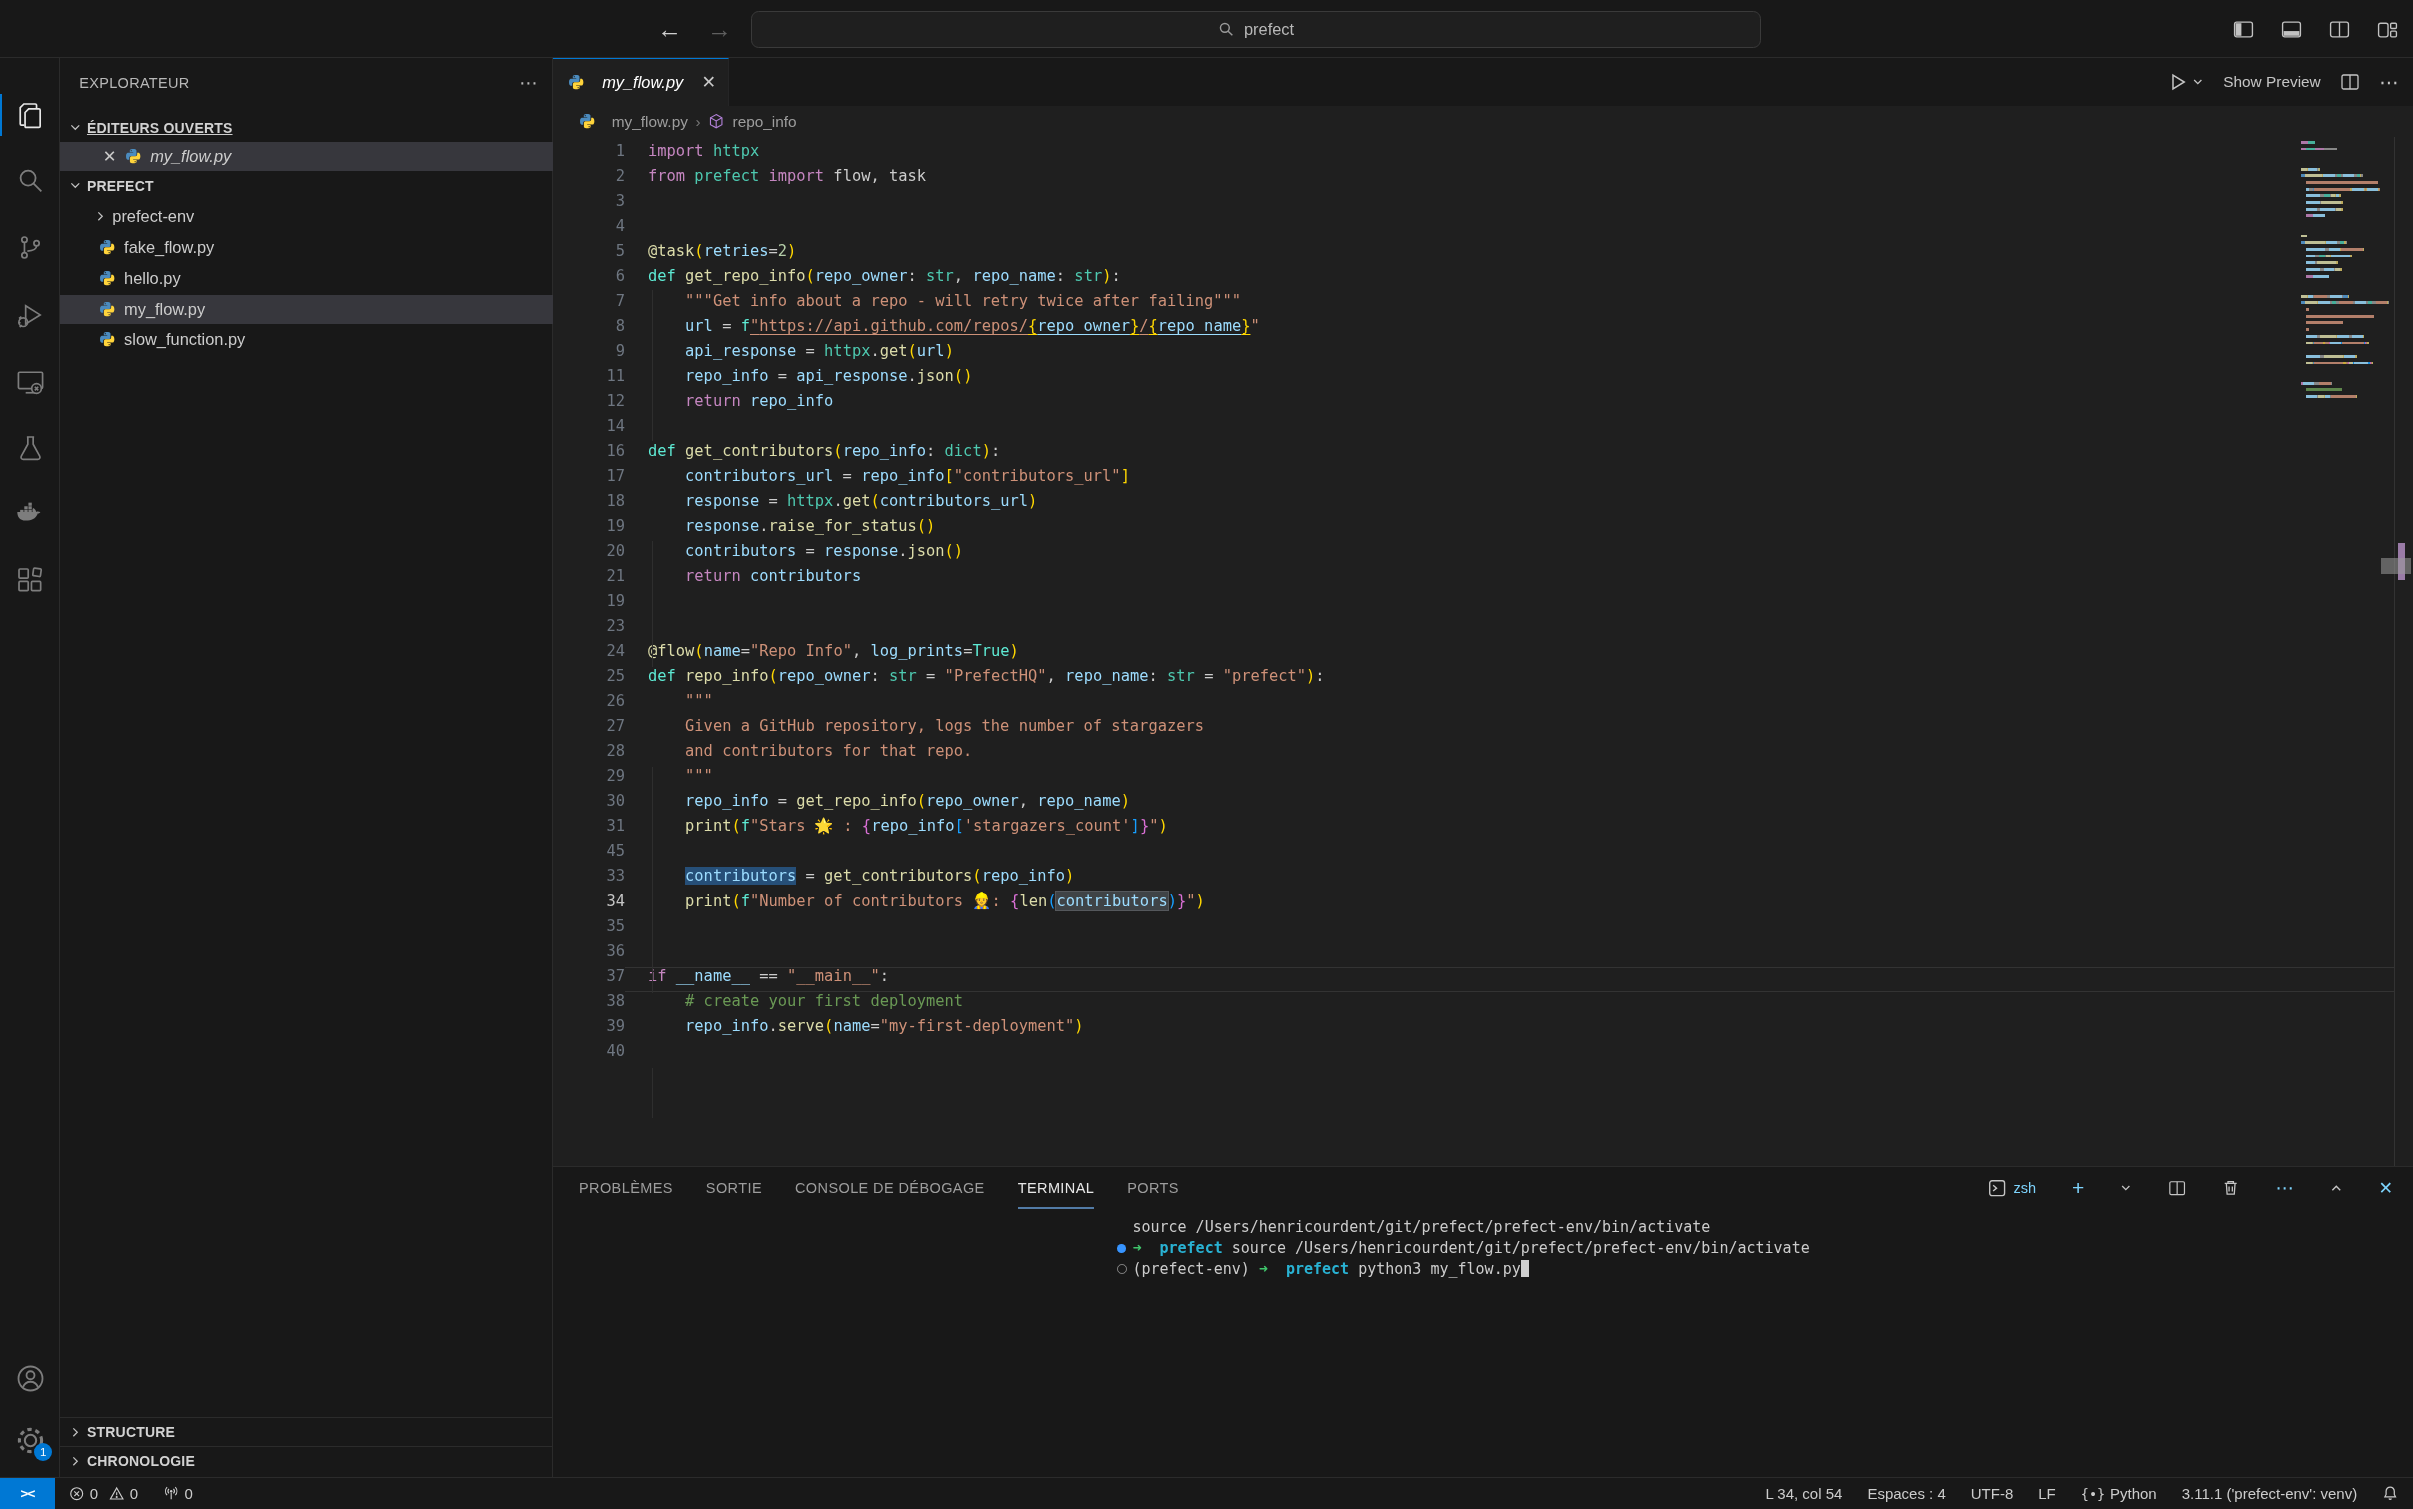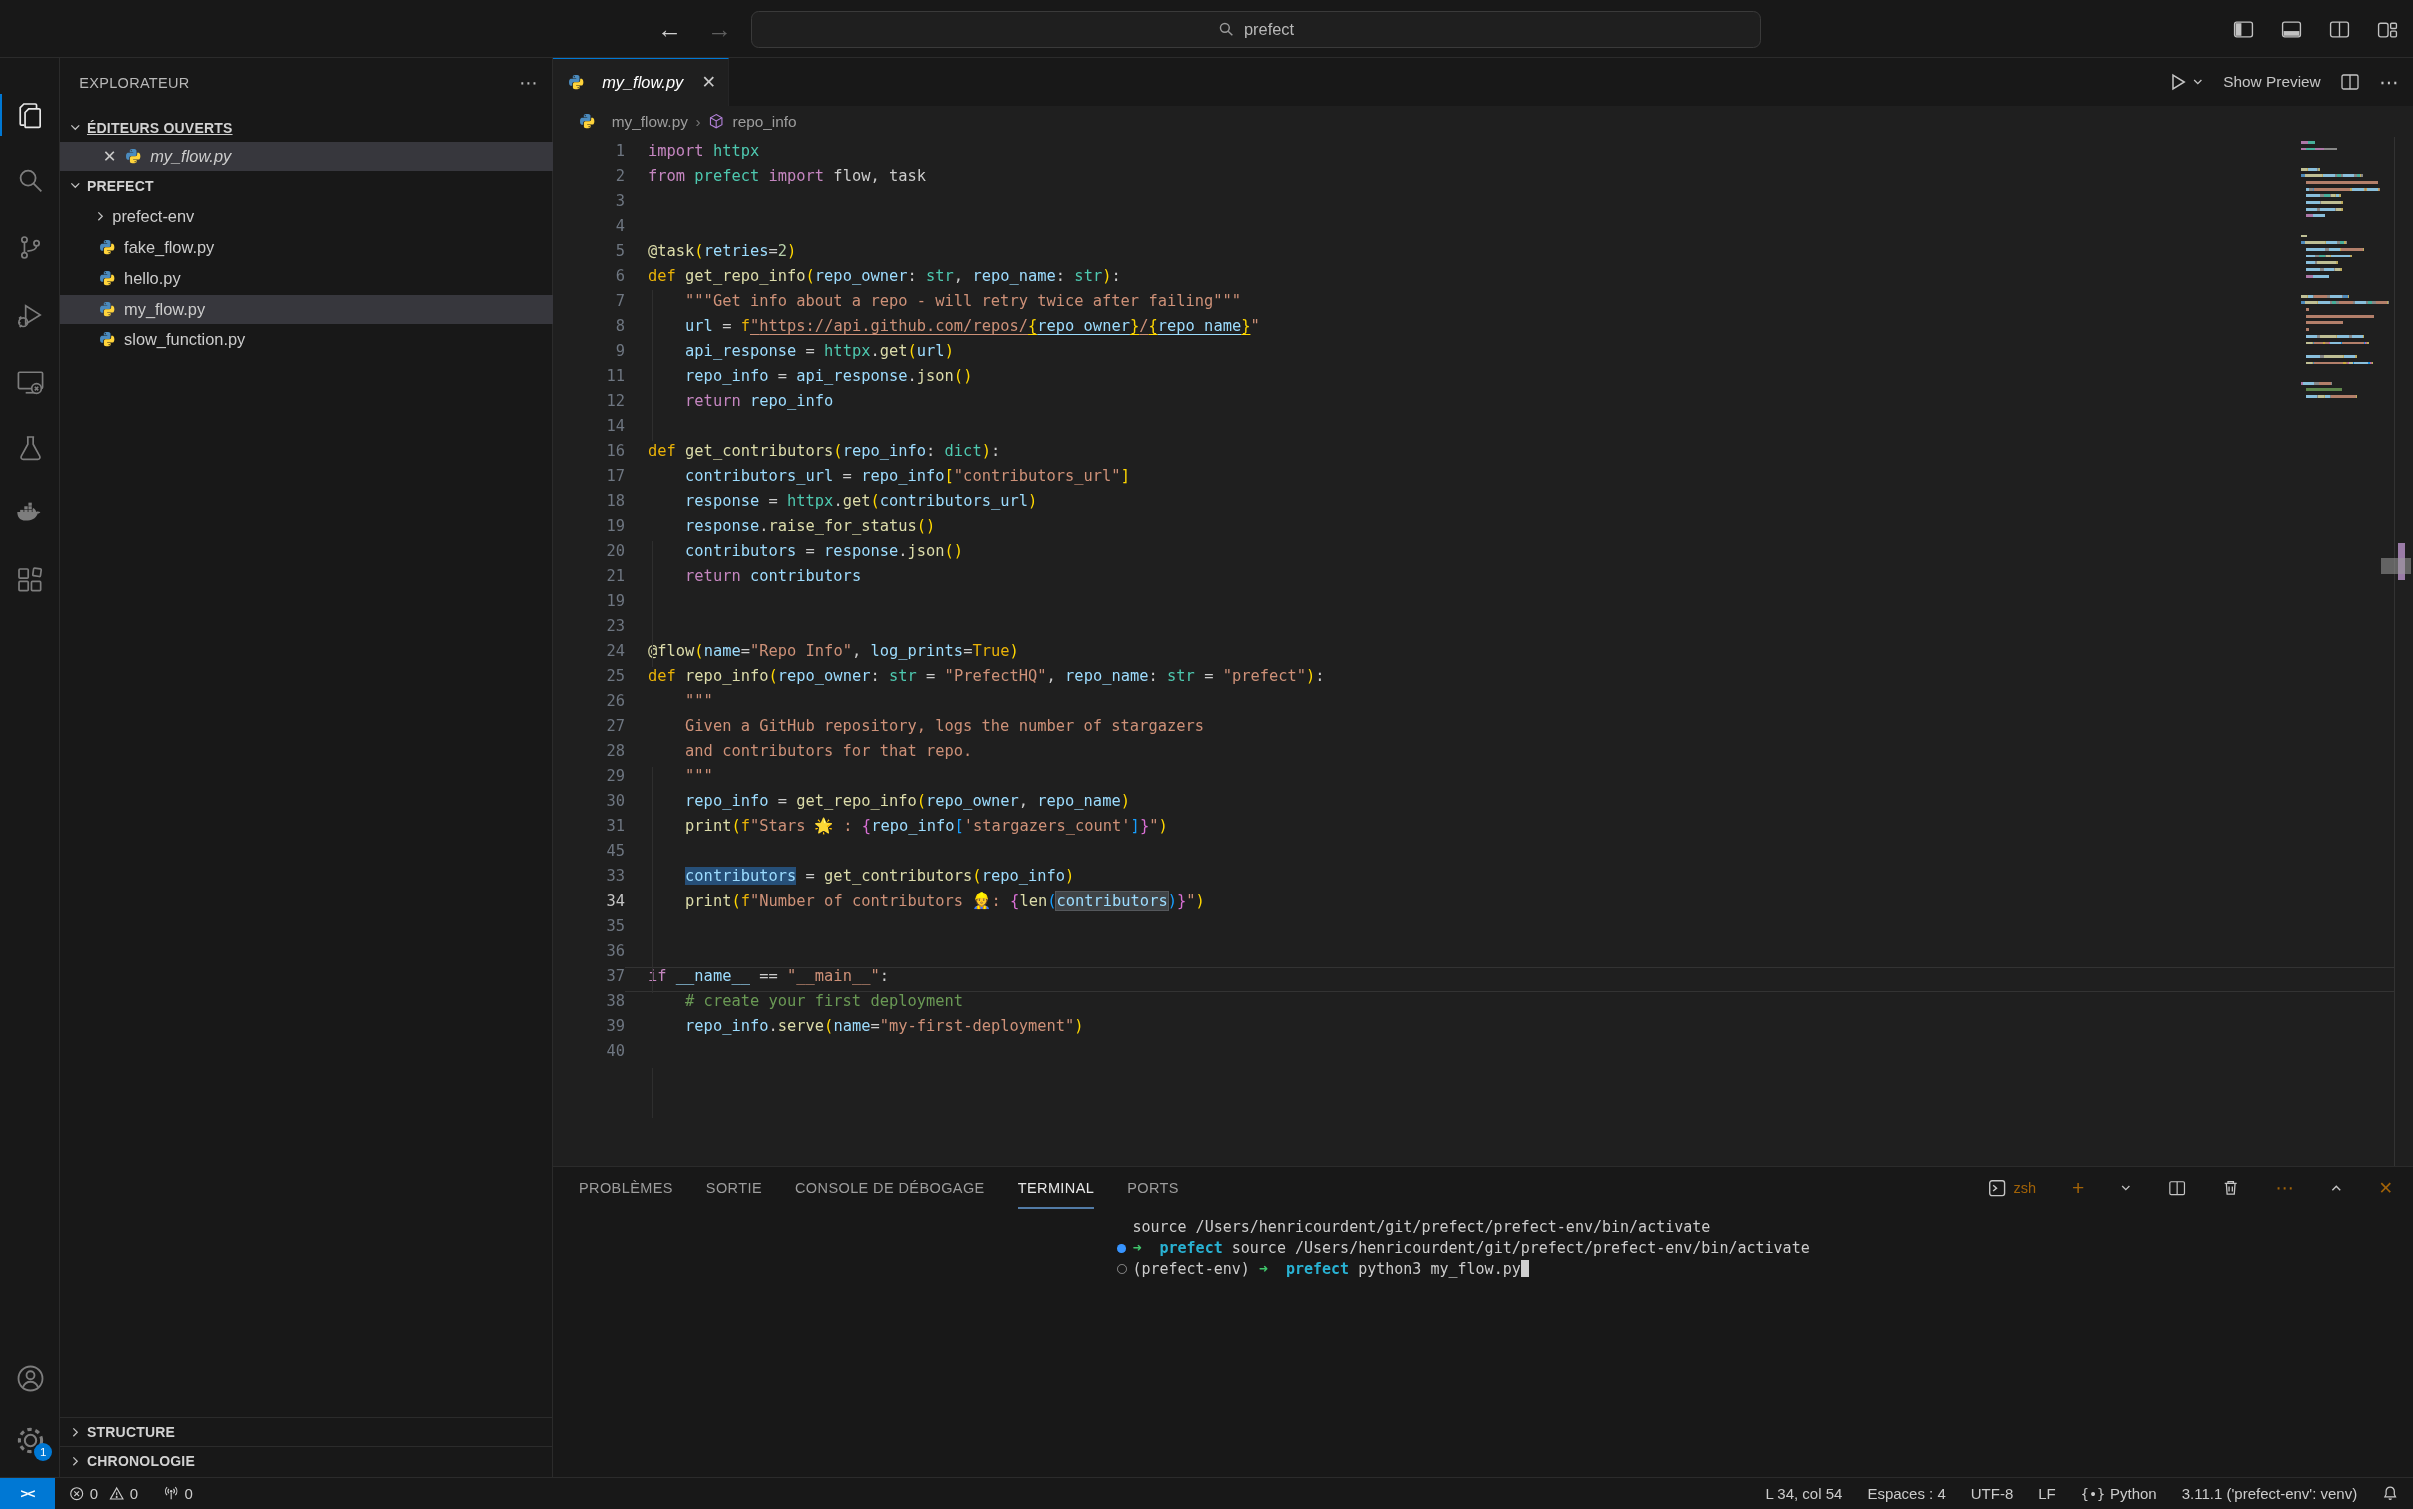--- a/index.html
+++ b/index.html
@@ -42,41 +42,41 @@
   #editor-actions { position:absolute; right:15.4px; top:0; height:48px; display:flex; align-items:center; gap:19.3px; color:#c5c5c5; font-size:15.4px; }
   #breadcrumbs { position:absolute; left:0; top:48px; width:1861px; height:31px; background:#1f1f1f; display:flex; align-items:center; padding-left:26px; gap:7.7px; color:#9d9d9d; font-size:15.4px; }
   .bc-sep { color:#767676; }
 
   
   #code { position:absolute; left:0; top:79px; width:1861px; height:1029px; background:#1f1f1f; font-family:"DejaVu Sans Mono", monospace; font-size:15.4px; line-height:25px; padding-top:1.9px; }
   .code-line { display:flex; height:25px; white-space:pre; }
   .ln { width:72px; text-align:right; color:#6e7681; flex:none; user-select:none; }
   .ln.cur { color:#c6c6c6; }
   .lc { margin-left:23px; flex:1; position:relative; }
-  .tk-kw{color:#C586C0} .tk-df{color:#eab308} .tk-fn{color:#DCDCAA} .tk-va{color:#9CDCFE}
+  .tk-kw{color:#C586C0} .tk-df{color:#5eead4} .tk-fn{color:#DCDCAA} .tk-va{color:#9CDCFE}
   .tk-ty{color:#4EC9B0} .tk-st{color:#CE9178} .tk-nu{color:#B5CEA8} .tk-cm{color:#6A9955}
   .tk-pl{color:#CCCCCC} .tk-b1{color:#FFD700} .tk-b2{color:#DA70D6} .tk-b3{color:#179FFF} .tk-em{color:#e8c341}
   .u { text-decoration:underline; text-underline-offset:2.9px; }
   .sel { background:#264F78; }
   .occ { background:#3F4346; box-shadow:0 0 0 1px #55585c; }
   .indent-guide { position:absolute; width:1px; background:#2e2e2e; left:99px; }
   #current-line-box { position:absolute; left:72px; width:1769px; height:25px; border-top:1px solid rgba(255,255,255,.09); border-bottom:1px solid rgba(255,255,255,.09); pointer-events:none; }
   #minimap { position:absolute; width:92px; top:3.9px; right:21px; }
   .mm-line { height:2.9px; margin-bottom:3.8px; white-space:nowrap; overflow:hidden; }
   .mm-seg { display:inline-block; height:2.9px; vertical-align:top; }
   #ovr-line { position:absolute; left:1841px; top:0; width:1px; height:1029px; background:#333333; }
   #ovr-mark1 { position:absolute; left:1845px; top:406px; width:6.8px; height:37px; background:#b08cc0; opacity:.85; }
   #ovr-mark2 { position:absolute; left:1828px; top:421px; width:30px; height:16.4px; background:#9a9a9a; opacity:.55; }
 
   
   #panel { position:absolute; left:0; top:1108px; width:1861px; height:311px; background:#181818; border-top:1px solid #2b2b2b; }
   #panel-tabs { position:absolute; left:26px; top:0; height:42px; display:flex; align-items:center; gap:33px; font-size:14.5px; letter-spacing:0.4px; color:#9d9d9d; }
   .ptab { height:42px; display:flex; align-items:center; }
   .ptab.active { color:#e7e7e7; box-shadow:inset 0 -1.9px 0 #527ba6; }
-  #panel-actions { position:absolute; right:21px; top:0; height:42px; display:flex; align-items:center; gap:36px; color:#a16207; font-size:14.5px; }
+  #panel-actions { position:absolute; right:21px; top:0; height:42px; display:flex; align-items:center; gap:36px; color:#7dd3fc; font-size:14.5px; }
   #terminal { position:absolute; left:564px; top:50px; right:19.3px; font-family:"DejaVu Sans Mono", monospace; font-size:15px; line-height:21px; color:#cccccc; left:564px; }
   #terminal { left:564px; }
   .tline { white-space:pre; }
   .tdeco { display:inline-block; width:15.4px; }
   .tdeco.filled::before { content:""; display:inline-block; width:8.7px; height:8.7px; border-radius:50%; background:#3794ff; }
   .tdeco.outline::before { content:""; display:inline-block; width:7.7px; height:7.7px; border-radius:50%; border:1.4px solid #8a8a8a; }
   .tt-fg { color:#cccccc; }
   .tt-gr { color:#3fc56b; font-weight:bold; }
   .tt-cy { color:#29b2d3; font-weight:bold; }
   .tt-cur { display:inline-block; width:8.7px; height:17.4px; background:#d0d0d0; vertical-align:-2.9px; }

